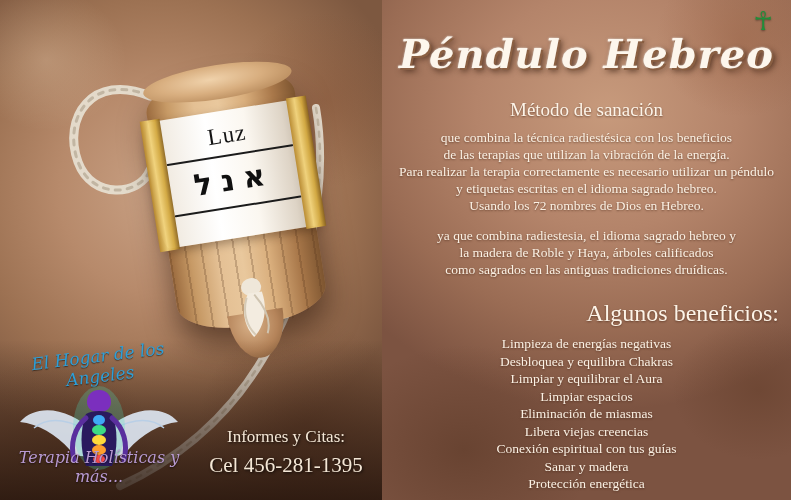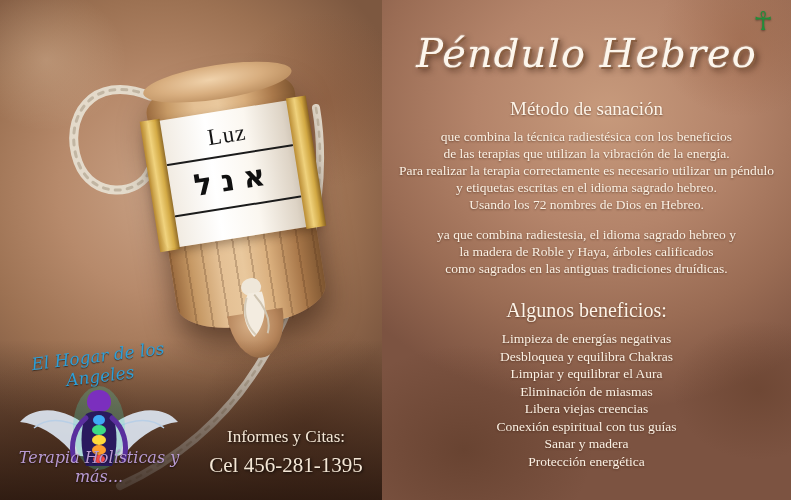--- a/index.html
+++ b/index.html
@@ -234,21 +234,21 @@
     font-size: 26px;
     color: #1f8f3a;
     font-family: "DejaVu Sans", sans-serif;
     text-shadow: 0 1px 2px rgba(0,0,0,.4);
     z-index: 3;
   }
 
   .main-title {
     margin: 30px 0 0 0;
     font-family: "DejaVu Serif", serif;
-    font-weight: normal;
+    font-weight: bold;
     font-style: italic;
     font-size: 40px;
     letter-spacing: 1px;
     color: #fdf6ec;
     text-shadow:
       2px 2px 0 #8a5f42,
       3px 3px 6px rgba(45,22,10,.75),
       0 0 2px #fff;
   }
 
@@ -259,22 +259,23 @@
   }
   .body-line {
     font-size: 13.5px;
     line-height: 17px;
     color: #fbf1e4;
   }
   .para-gap { height: 13px; }
 
   .benefits-title {
     margin: 22px 0 8px 0;
-    font-size: 20px;
+    font-size: 24px;
     color: #fdf4e8;
+    text-align: right;
   }
   .benefit-item {
     font-size: 13.5px;
     line-height: 17.5px;
     color: #fbf1e4;
   }
 </style>
 </head>
 <body>
 
@@ -368,20 +369,21 @@
         <div class="body-line">la madera de Roble y Haya, árboles calificados</div>
         <div class="body-line">como sagrados en las antiguas tradiciones druídicas.</div>
       </div>
 
       <div class="benefits-title">Algunos beneficios:</div>
 
       <div>
         <div class="benefit-item">Limpieza de energías negativas</div>
         <div class="benefit-item">Desbloquea y equilibra Chakras</div>
         <div class="benefit-item">Limpiar y equilibrar el Aura</div>
+        <div class="benefit-item">Limpiar espacios</div>
         <div class="benefit-item">Eliminación de miasmas</div>
         <div class="benefit-item">Libera viejas creencias</div>
         <div class="benefit-item">Conexión espiritual con tus guías</div>
         <div class="benefit-item">Sanar y madera</div>
         <div class="benefit-item">Protección energética</div>
 
       </div>
     </div>
   </div>
 

